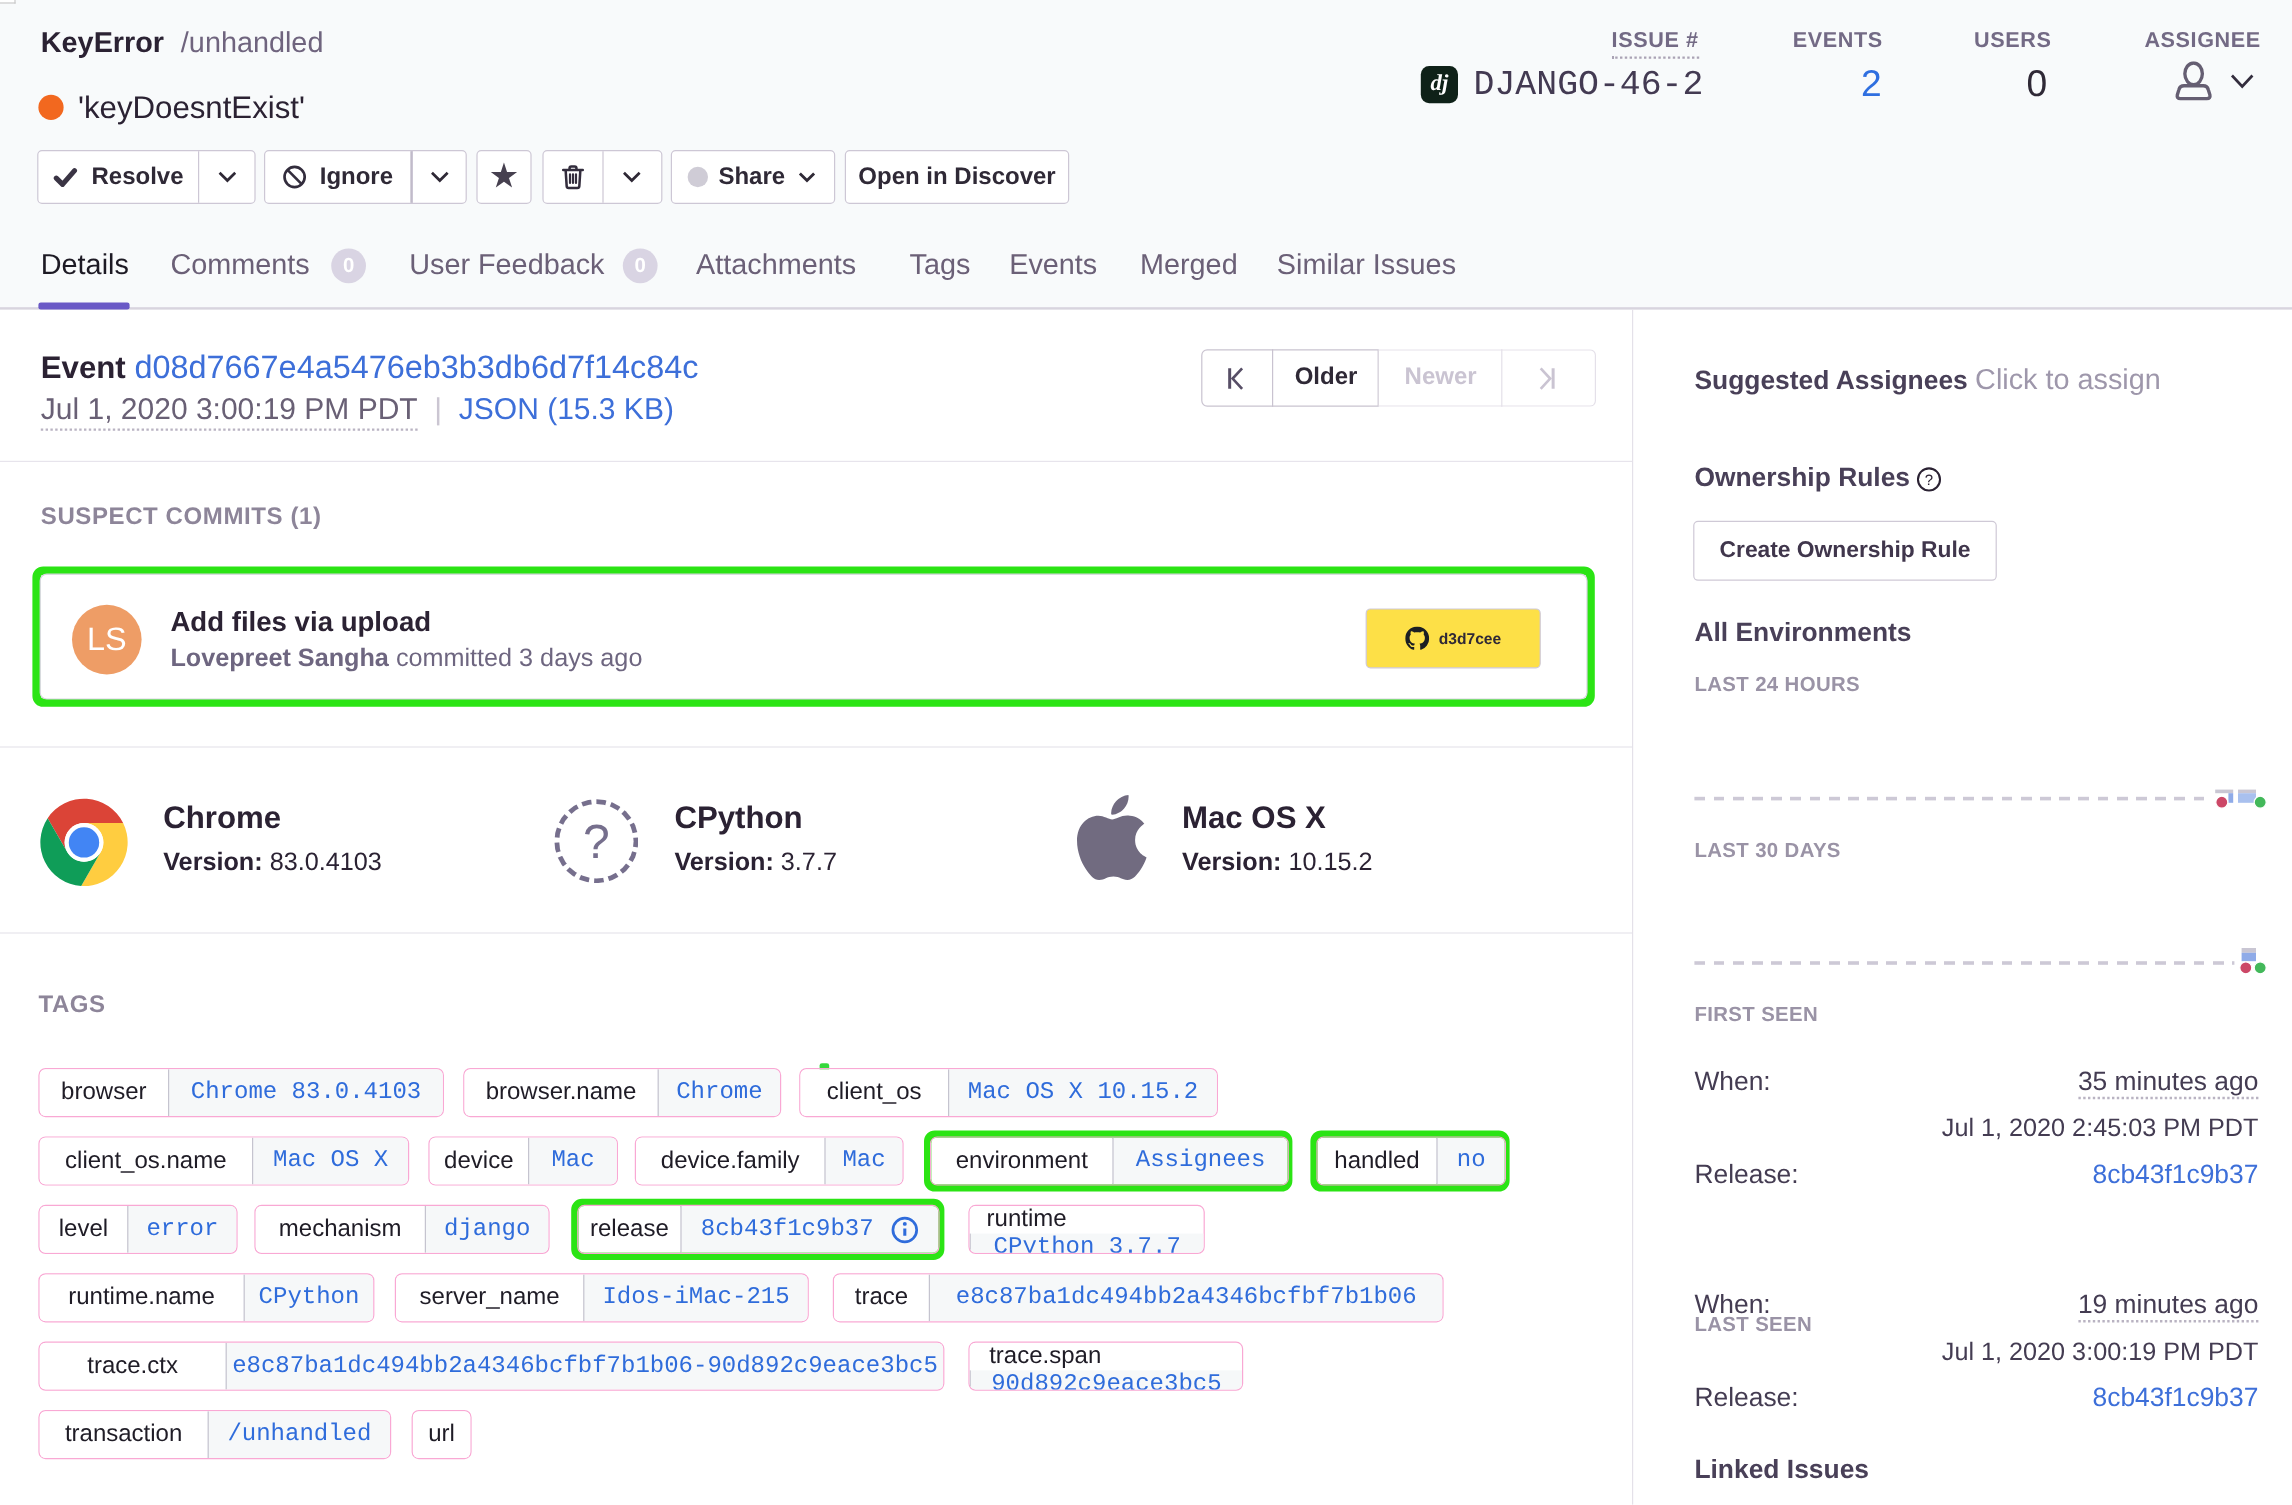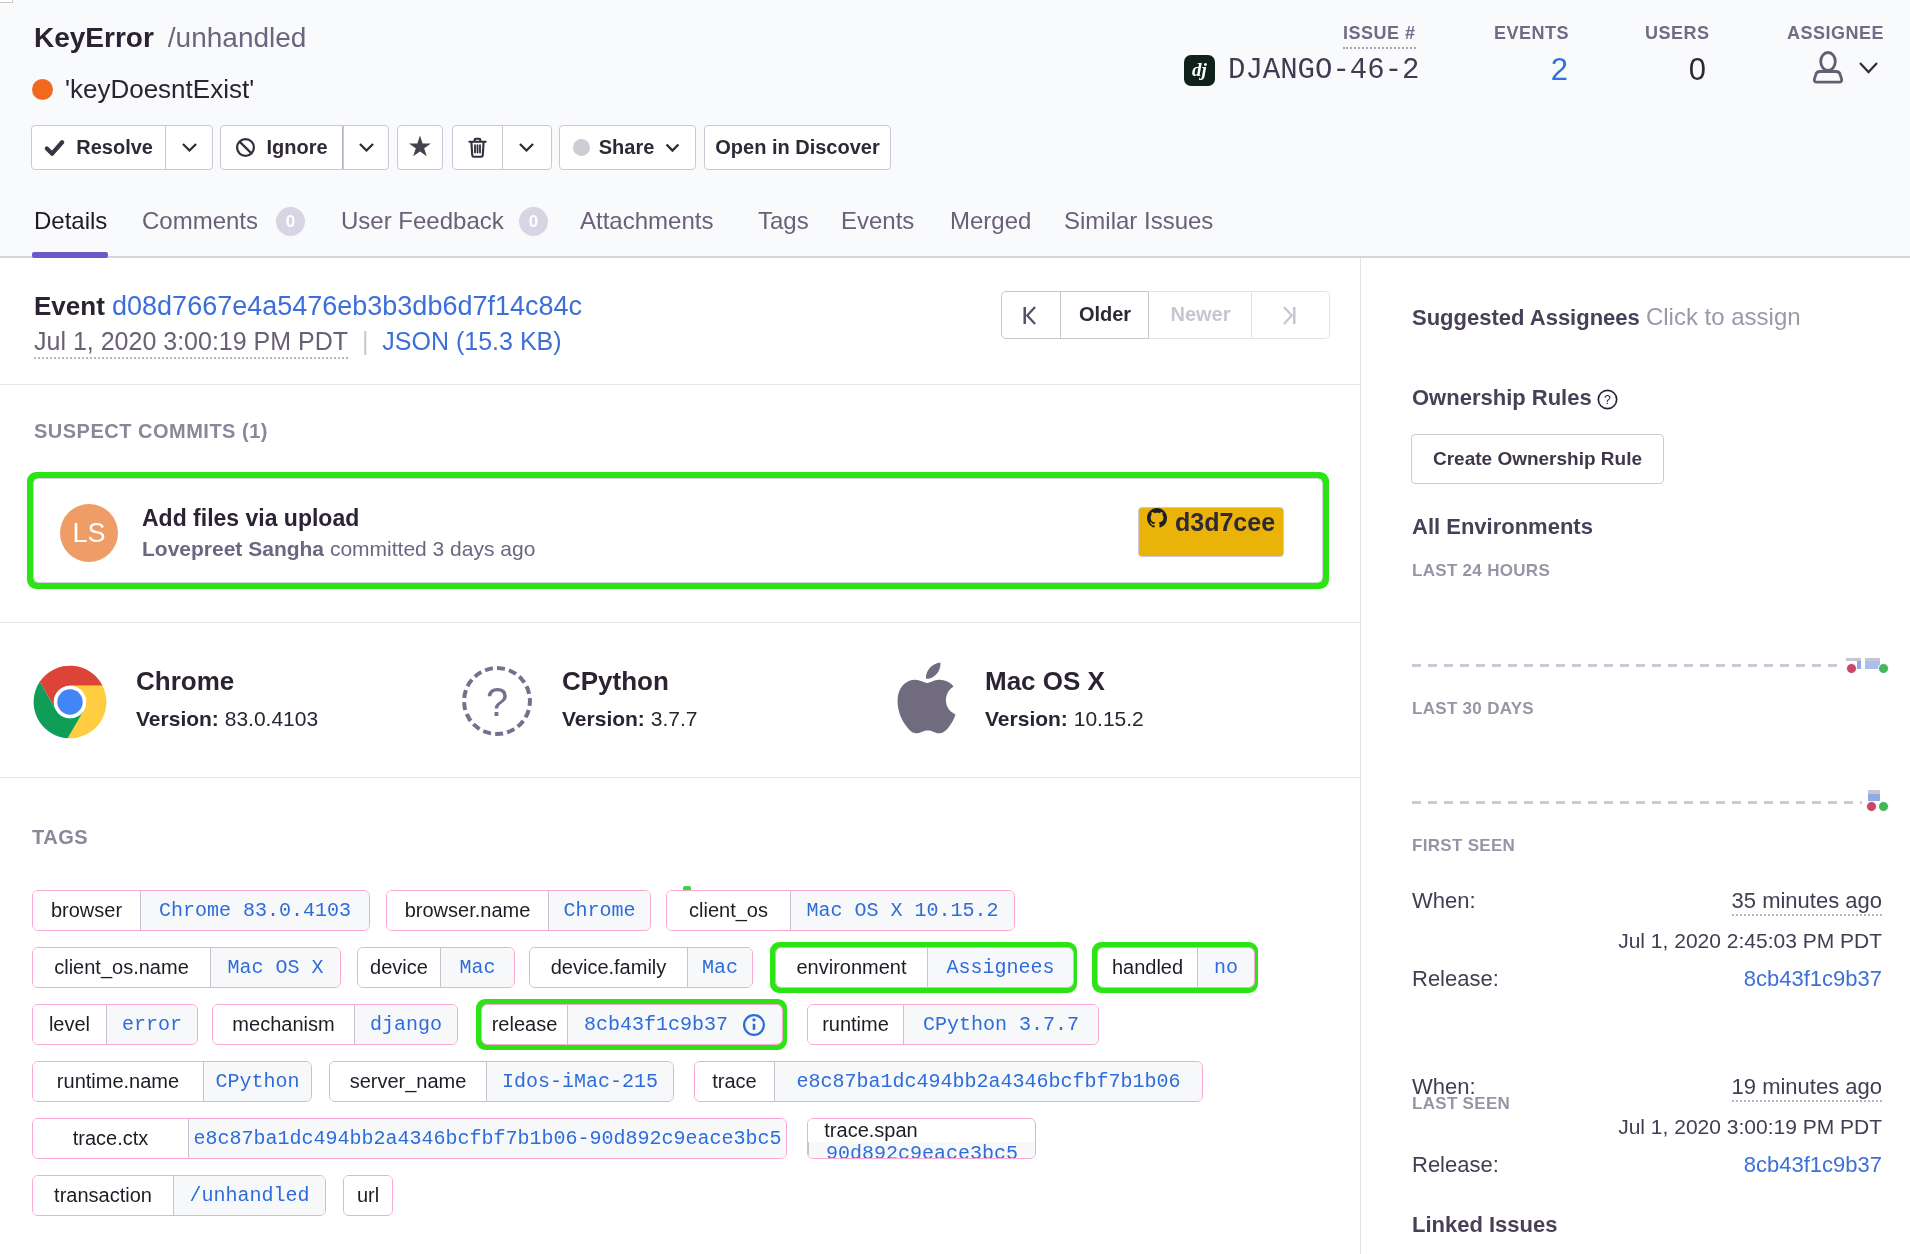--- a/index.html
+++ b/index.html
@@ -6,21 +6,21 @@
 html,body { width:1910px; height:1254px; }
 body { -webkit-font-smoothing:antialiased; font-family:"Liberation Sans", sans-serif; background:#fff; position:relative; overflow:hidden; color:#2b2233; }
 .abs { position:absolute; }
 .mono { font-family:Liberation Mono, monospace; }
 .blue { color:#3d6fd9; }
 .bold { font-weight:bold; }
 
 
 .header { position:absolute; top:0; left:0; width:1910px; height:258px; background:#f8fafb; border-bottom:2px solid #d8d4de; }
 .corner { position:absolute; top:0; left:0; width:13px; height:3px; background:#fff; border:1px solid #c8c8c8; border-top:none; border-left:none; }
-.h1 { position:absolute; top:22px; left:34px; font-size:28px; font-weight:bold; color:#2b2233; }
+.h1 { position:absolute; top:22px; left:34px; font-size:24px; font-weight:bold; color:#2b2233; }
 .h1 .crumb { font-weight:normal; color:#6f647e; margin-left:14px; }
 .subline { position:absolute; top:74px; left:32px; font-size:26px; color:#2b2233; display:flex; align-items:center; }
 .dot { width:21px; height:21px; border-radius:50%; background:#f2681f; display:inline-block; margin-right:12px; }
 
 
 .btn { position:absolute; top:125px; height:45px; background:#fff; border:1px solid #cdc7d5; border-radius:4px; display:flex; align-items:center; justify-content:center; font-size:20px; font-weight:bold; color:#2f2936; }
 .grp { padding:0; }
 .grp .seg { height:100%; display:flex; align-items:center; justify-content:center; }
 .grp .seg + .seg { border-left:1px solid #cdc7d5; }
 .chev { width:19px; height:19px; }
@@ -156,21 +156,21 @@
   </svg>
 
 <div class="hr" style="top:384px; width:1360px;"></div>
 
 <div class="abs" style="left:34px; top:420px; font-size:20px; font-weight:bold; color:#8d8599; letter-spacing:0.5px;">SUSPECT COMMITS (1)</div>
 <div class="green" style="left:27px; top:472px; width:1302px; height:117px;"></div>
 <div class="abs" style="left:33px; top:478px; width:1290px; height:105px; background:#fff; border:1px solid #d8d4df; border-radius:6px;"></div>
 <div class="avatar" style="left:60px; top:504px;">LS</div>
 <div class="abs" style="left:142px; top:505px; font-size:23px; font-weight:bold; color:#2b2233;">Add files via upload</div>
 <div class="abs" style="left:142px; top:537px; font-size:21px; color:#6e6680;"><span class="bold">Lovepreet Sangha</span> committed 3 days ago</div>
-<div class="abs" style="left:1138px; top:507px; width:146px; height:50px; background:#eab308; border:1px solid #cfc9d6; border-radius:4px; display:flex; justify-content:center; font-size:25px; font-weight:bold; color:#2f2936;">
+<div class="abs" style="left:1138px; top:507px; width:146px; height:50px; background:#fde047; border:1px solid #cfc9d6; border-radius:4px; display:flex; align-items:center; justify-content:center; font-size:13px; font-weight:bold; color:#2f2936;">
   <svg style="margin-right:8px" width="20" height="20" viewBox="0 0 16 16">
       <path fill="#1b1f23" d="M8 0C3.58 0 0 3.58 0 8c0 3.54 2.29 6.53 5.47 7.59.4.07.55-.17.55-.38 0-.19-.01-.82-.01-1.49-2.01.37-2.53-.49-2.69-.94-.09-.23-.48-.94-.82-1.13-.28-.15-.68-.52-.01-.53.63-.01 1.08.58 1.23.82.72 1.21 1.87.87 2.33.66.07-.52.28-.87.51-1.07-1.78-.2-3.64-.89-3.64-3.95 0-.87.31-1.59.82-2.15-.08-.2-.36-1.02.08-2.12 0 0 .67-.21 2.2.82.64-.18 1.32-.27 2-.27s1.36.09 2 .27c1.53-1.04 2.2-.82 2.2-.82.44 1.1.16 1.92.08 2.12.51.56.82 1.27.82 2.15 0 3.07-1.87 3.75-3.65 3.95.29.25.54.73.54 1.48 0 1.07-.01 1.93-.01 2.2 0 .21.15.46.55.38A8.01 8.01 0 0 0 16 8c0-4.42-3.58-8-8-8z"></path>
     </svg>d3d7cee</div>
 
 <div class="hr" style="top:622px; width:1360px;"></div>
 
 <svg class="abs" style="left:32px; top:664px;" width="76" height="76" viewBox="0 0 48 48">
   <path fill="#DB4437" d="M4.87 11.26 A 23 23 0 0 1 44.6 13.8 L 24 13.8 A 10.2 10.2 0 0 0 15.17 29.1 Z"></path>
   <path fill="#FFCD40" d="M44.6 13.8 A 23 23 0 0 1 22.53 46.94 L 32.83 29.1 A 10.2 10.2 0 0 0 24 13.8 Z"></path>
   <path fill="#0F9D58" d="M4.87 11.26 L 15.17 29.1 A 10.2 10.2 0 0 0 32.83 29.1 L 22.53 46.94 A 23 23 0 0 1 4.87 11.26 Z"></path>
@@ -241,21 +241,21 @@
   </div>
 <div class="green" style="left:476px; top:999px; width:311px; height:51px;"></div>
 <div class="pill" style="left:481px; top:1004px;">
     <span class="k" style="width:85px;">release</span>
     <span class="v" style="width:215px;">8cb43f1c9b37&nbsp;<svg width="24" height="24" viewBox="0 0 16 16" style="margin-left:2px;">
         <circle cx="8" cy="8" r="6.6" fill="none" stroke="#2f6cdb" stroke-width="1.5"></circle>
         <path stroke="#2f6cdb" stroke-width="1.7" d="M8 7.2v4"></path>
         <circle cx="8" cy="4.6" r="1.1" fill="#2f6cdb"></circle>
       </svg></span>
   </div>
-<div class="pill" style="left:807px; top:1004px;">
+<div class="pill" style="left:807px; top:1004px;flex-direction:column;">
     <span class="k" style="width:95px;">runtime</span>
     <span class="v" style="width:195px;">CPython 3.7.7</span>
   </div>
 
 <div class="pill" style="left:32px; top:1061px;">
     <span class="k" style="width:170px;">runtime.name</span>
     <span class="v" style="width:108px;">CPython</span>
   </div>
 <div class="pill" style="left:329px; top:1061px;">
     <span class="k" style="width:156px;">server_name</span>

